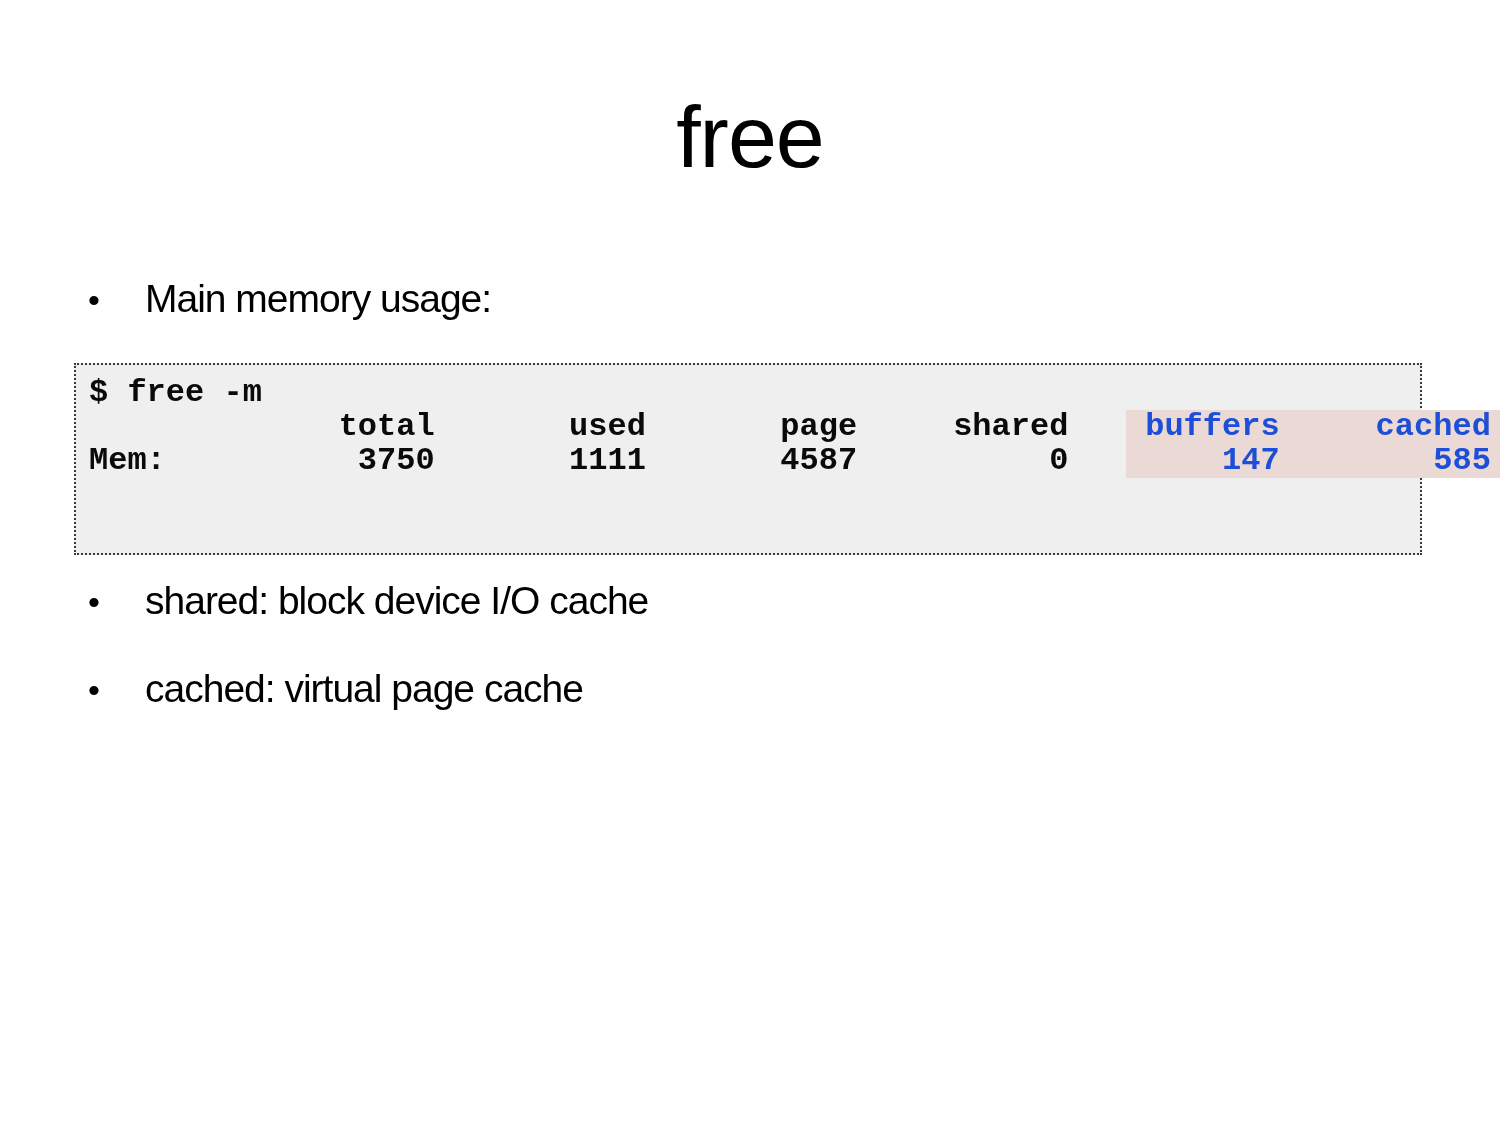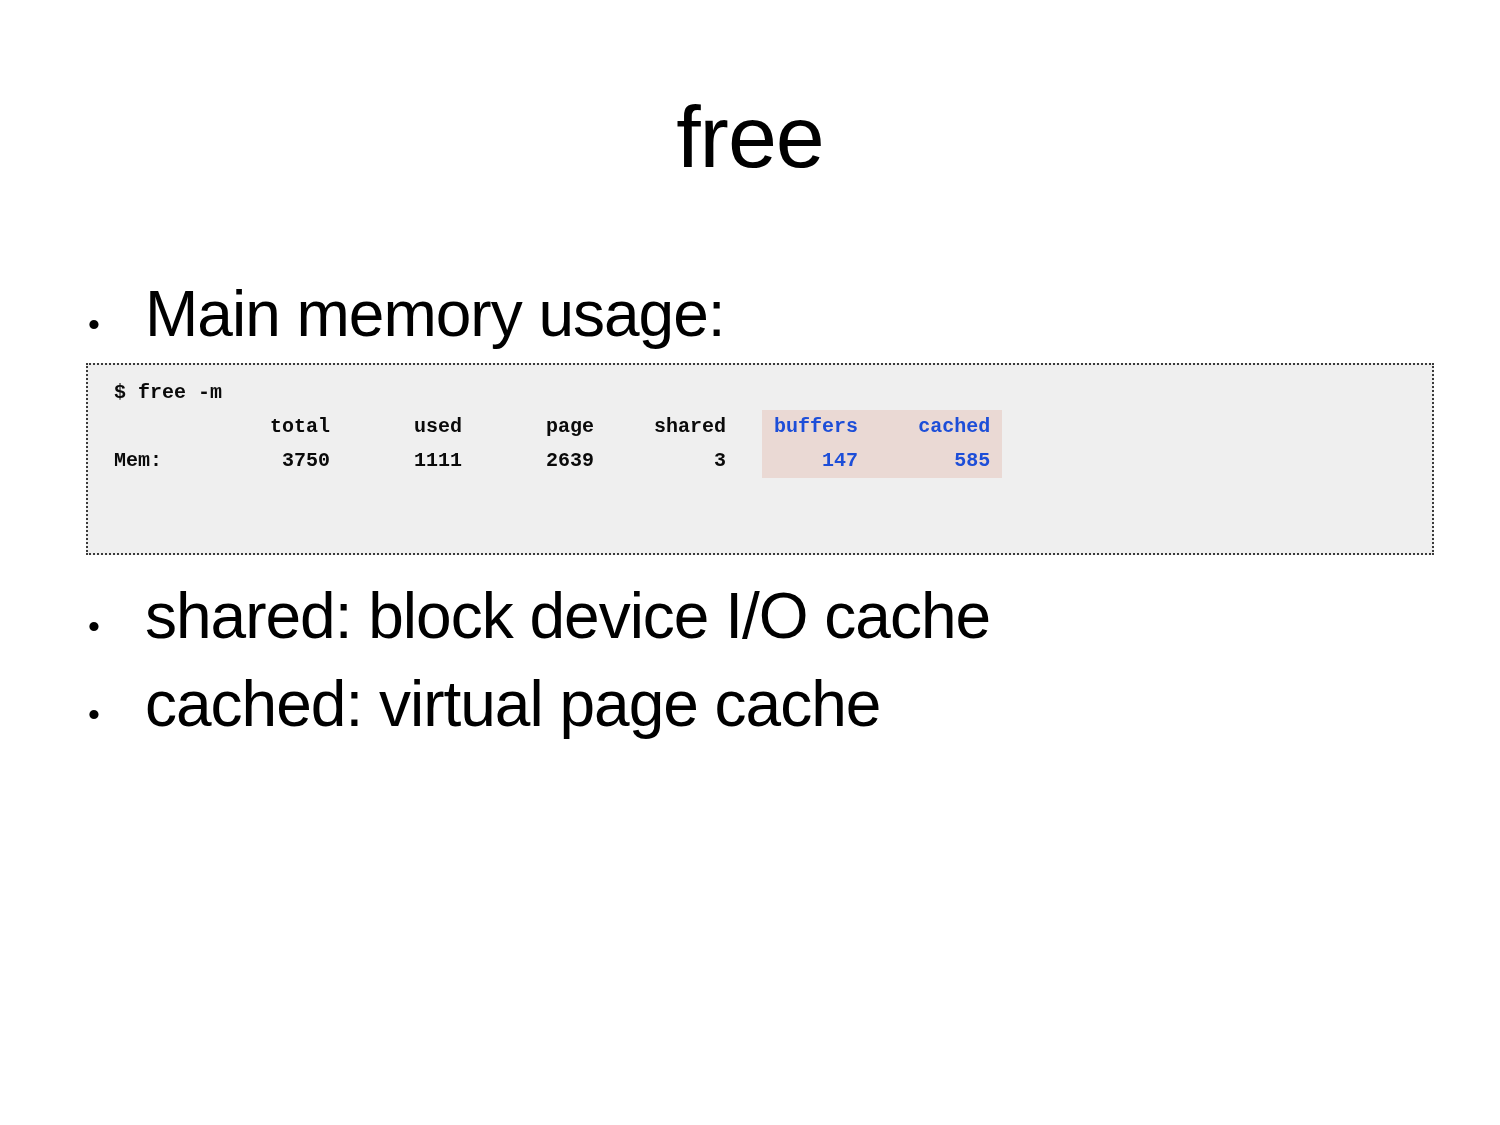--- a/index.html
+++ b/index.html
@@ -28,40 +28,40 @@
     left: 88px;
     display: flex;
     align-items: baseline;
   }
   .bullet .dot {
     font-size: 34px;
     width: 57px;
     flex: 0 0 57px;
   }
   .bullet .btext {
-    font-size: 64px;
+    font-size: 39px;
     letter-spacing: -1px;
     white-space: pre;
   }
   .bullet-1 { top: 277px; }
   .bullet-2 { top: 579px; }
   .bullet-3 { top: 667px; }
   .console {
     position: absolute;
-    left: 86px;
+    left: 74px;
     top: 363px;
     width: 1348px;
     height: 192px;
     box-sizing: border-box;
     background: #efefef;
     border: 2px dotted #3a3a3a;
-    padding: 11px 0 0 26px;
+    padding: 11px 0 0 13px;
     font-family: "Liberation Mono", monospace;
     font-weight: bold;
-    font-size: 20px;
+    font-size: 32px;
     line-height: 34px;
     color: #0a0a0a;
   }
   .cline { white-space: pre; height: 34px; }
   .cline span { white-space: pre; }
   .hl {
     display: inline-block;
     height: 34px;
     line-height: 34px;
     background: #ead9d4;
@@ -76,21 +76,21 @@
   <h1 class="title">free</h1>
 
   <div class="bullet bullet-1">
     <span class="dot">•</span>
     <span class="btext">Main memory usage:</span>
   </div>
 
   <div class="console">
     <div class="cline"><span>$ free -m</span></div>
     <div class="cline"><span>             total       used       page     shared   </span><span class="hl"> buffers     cached </span></div>
-    <div class="cline"><span>Mem:          3750       1111       2639          3   </span><span class="hl">     147        585 </span></div>
+    <div class="cline"><span>Mem:          3750       1111       4587          0   </span><span class="hl">     147        585 </span></div>
   </div>
 
   <div class="bullet bullet-2">
     <span class="dot">•</span>
     <span class="btext">shared: block device I/O cache</span>
   </div>
 
   <div class="bullet bullet-3">
     <span class="dot">•</span>
     <span class="btext">cached: virtual page cache</span>

